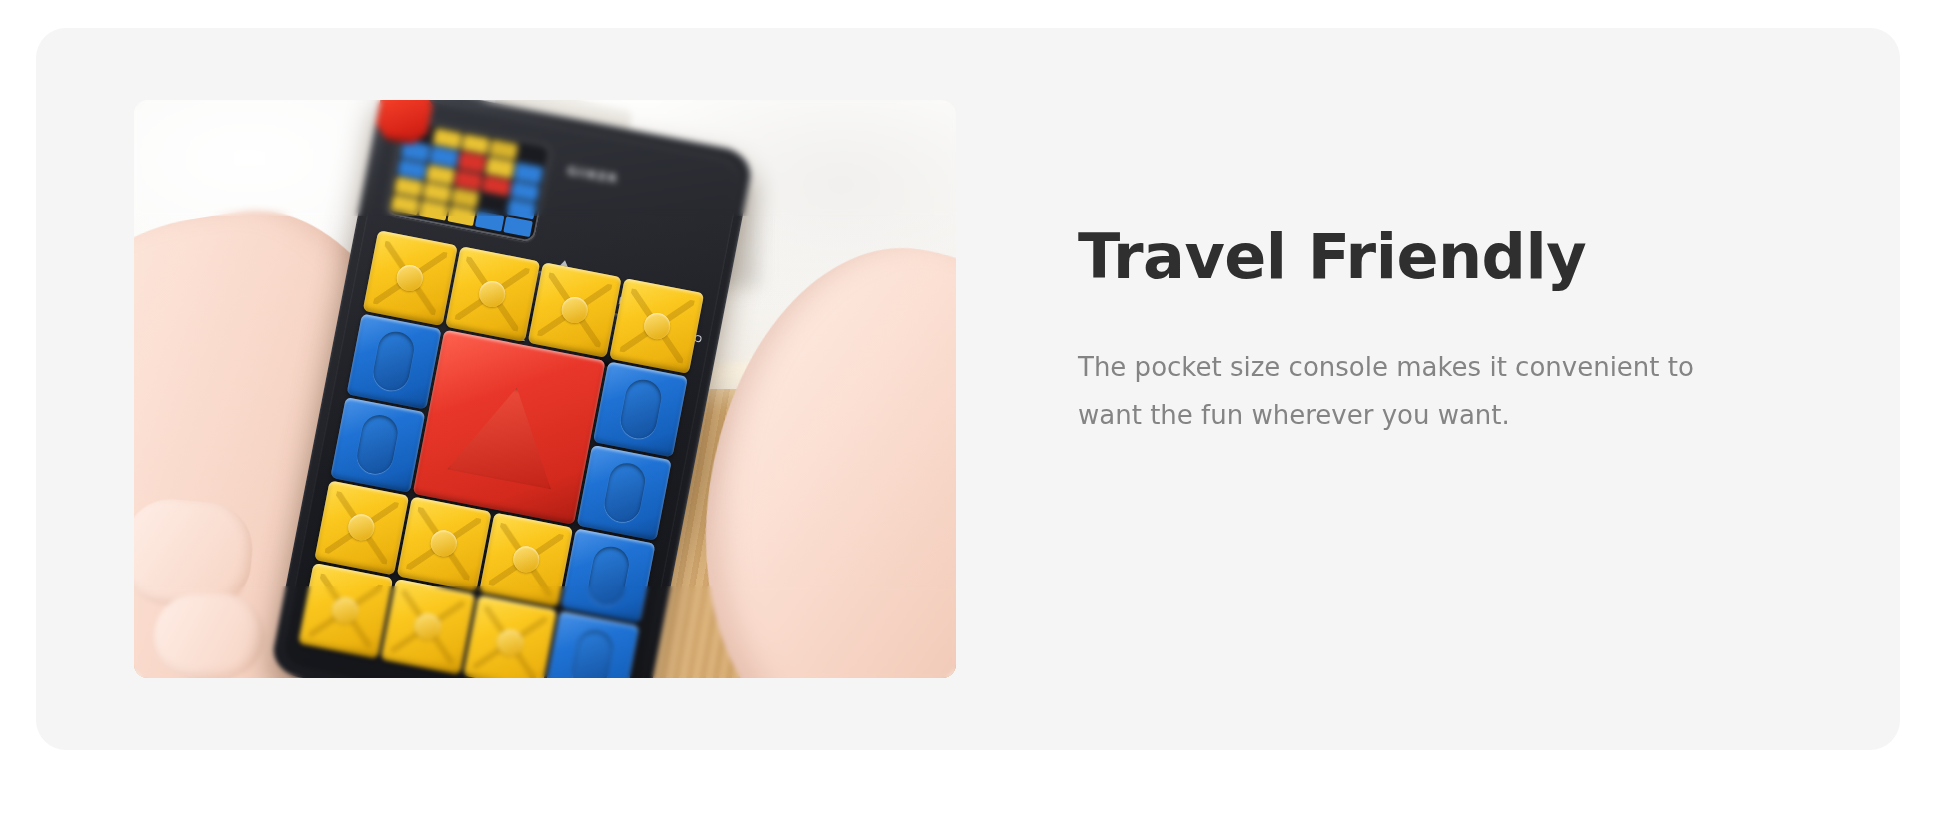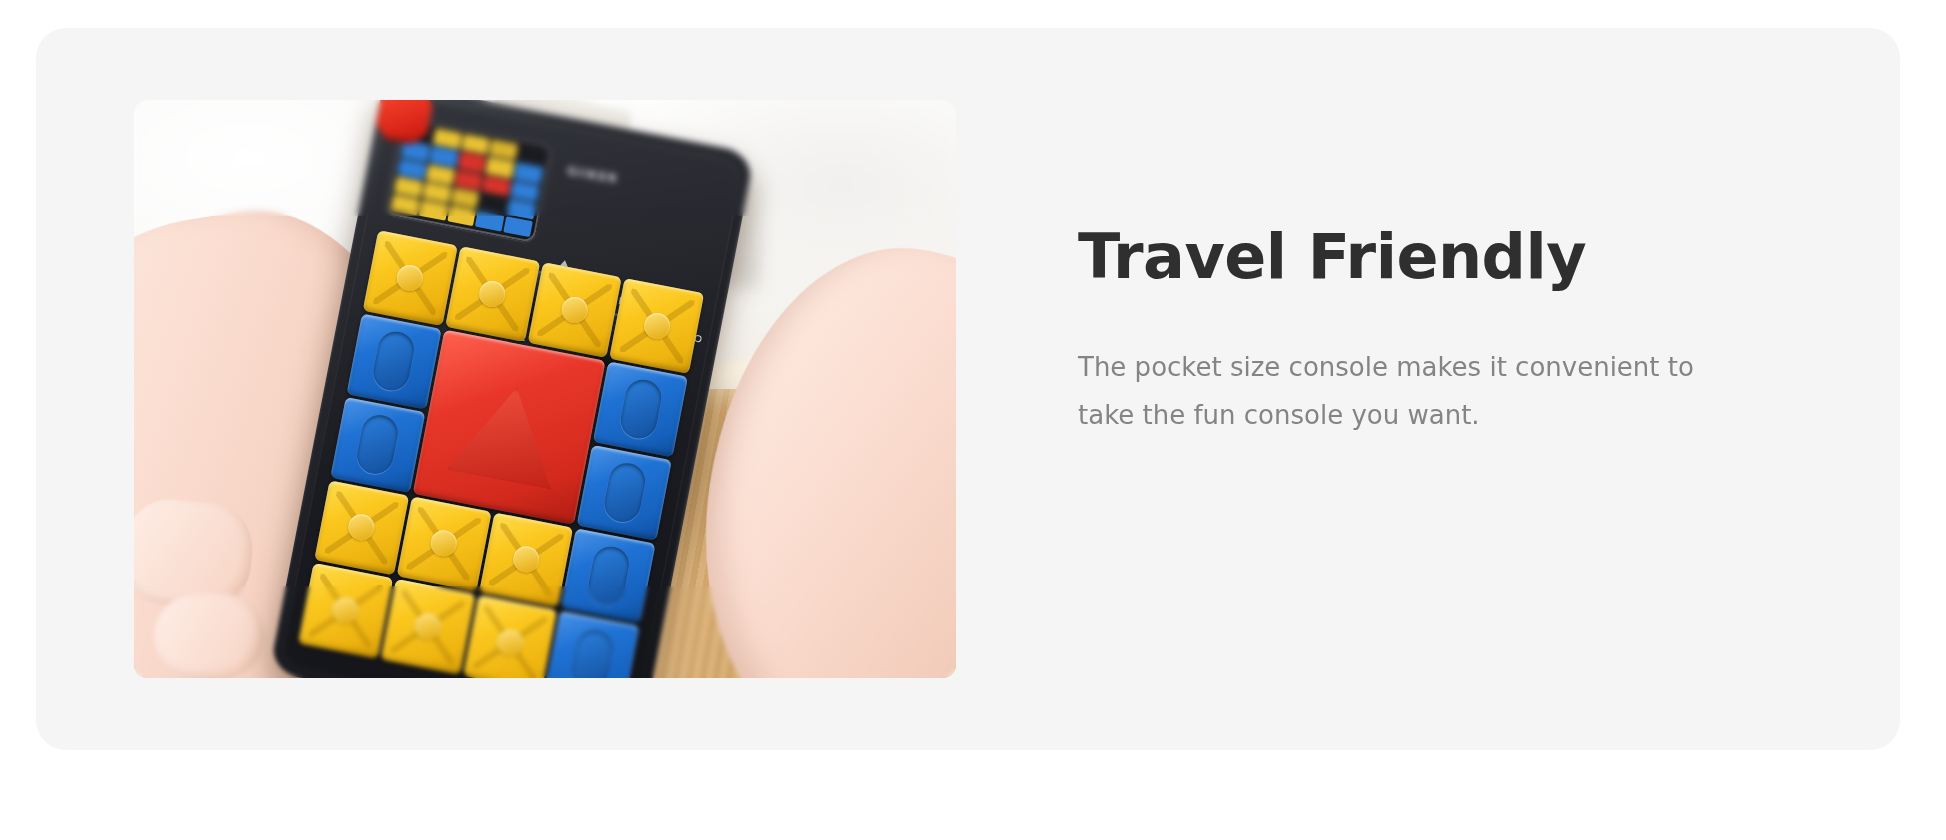--- a/index.html
+++ b/index.html
@@ -345,17 +345,17 @@
             </div>
         </div>
 
         <div class="blur-top"></div>
         <div class="blur-bottom"></div>
       </div>
     </div>
 
     <div class="text-col">
       <h1 class="headline">Travel Friendly</h1>
-      <p class="body-text">The pocket size console makes it convenient to take the fun console you want.</p>
+      <p class="body-text">The pocket size console makes it convenient to want the fun wherever you want.</p>
     </div>
 
   </div>
 </div>
 
 </body></html>

